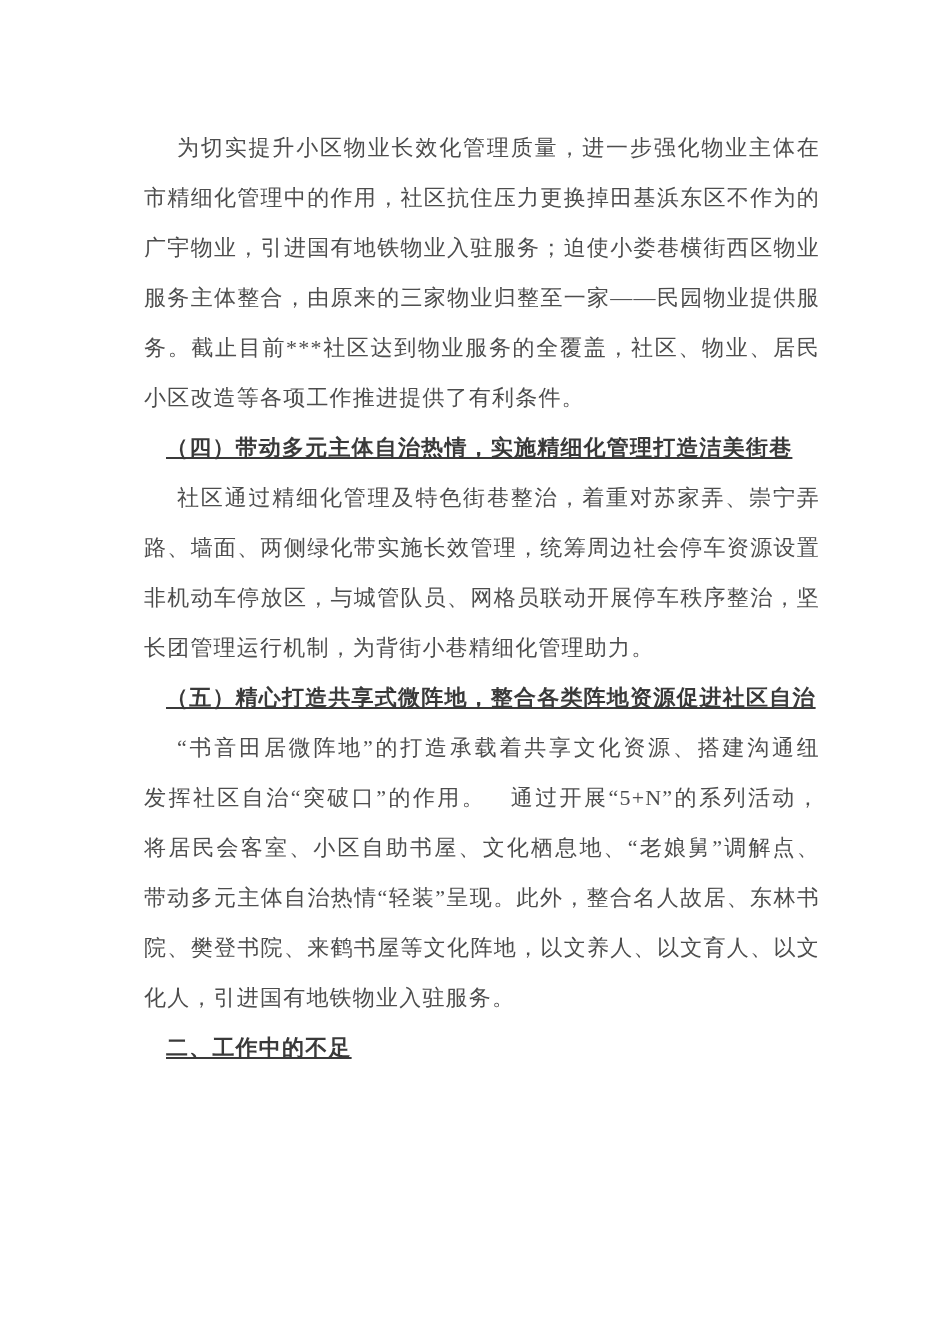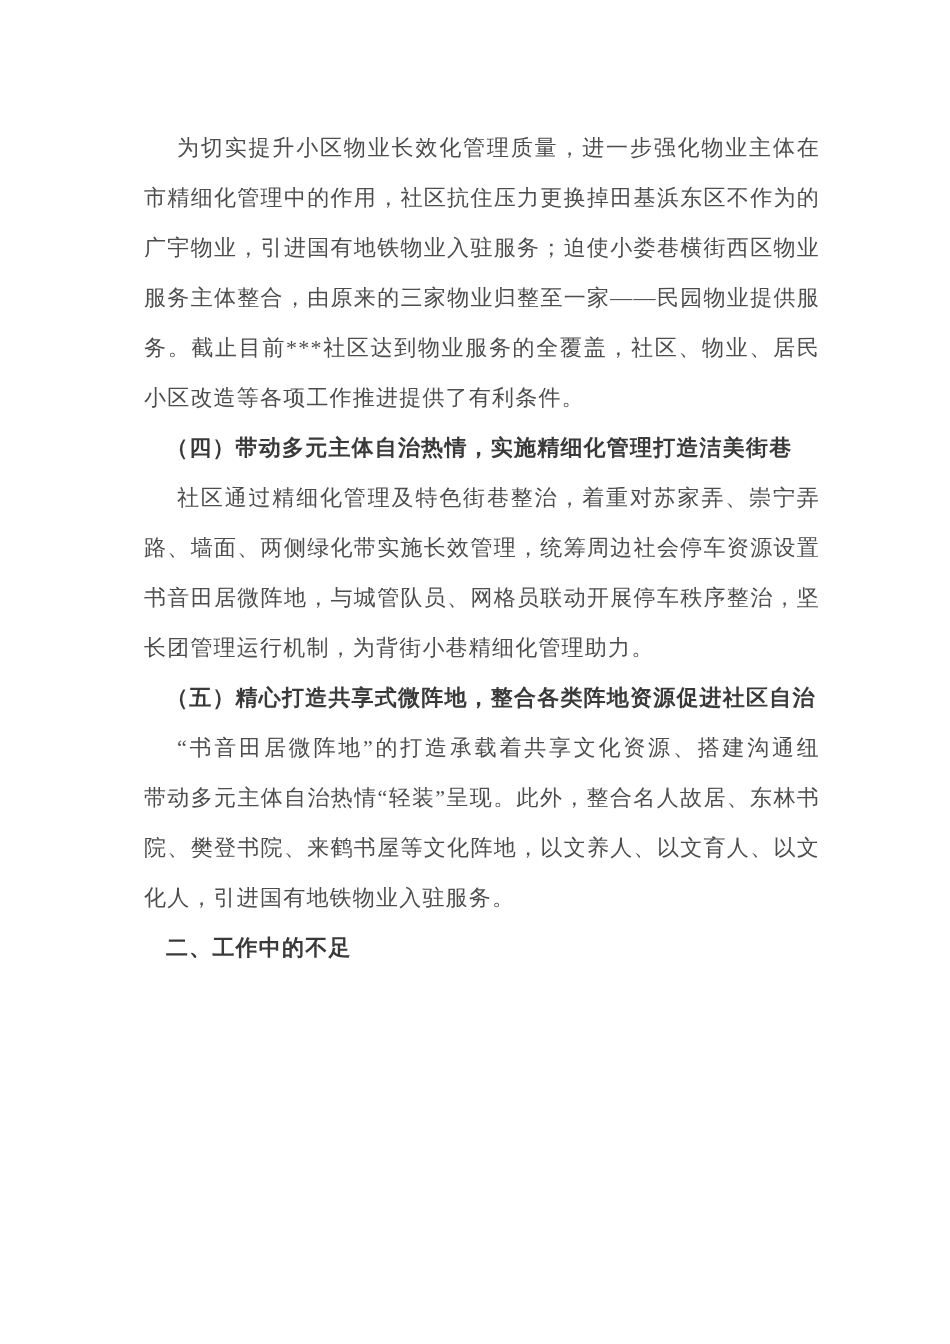--- a/index.html
+++ b/index.html
@@ -35,20 +35,21 @@
   }
   .line.last{
     text-align-last:left;
   }
   .paragraph .line.first{
     text-indent:33px;
   }
   .heading .line{
     font-weight:bold;
     color:var(--heading-color);
+    text-decoration:underline;
   }
   .heading .line.first{
     text-indent:22px;
   }
 </style>
 </head>
 <body>
 
 <div class="page">
   <div class="content">
@@ -59,28 +60,30 @@
         <div class="line">服务主体整合，由原来的三家物业归整至一家——民园物业提供服</div>
         <div class="line">务。截止目前***社区达到物业服务的全覆盖，社区、物业、居民自</div>
         <div class="line last">小区改造等各项工作推进提供了有利条件。</div>
       </div>
       <div class="block heading">
         <div class="line first last">（四）带动多元主体自治热情，实施精细化管理打造洁美街巷</div>
       </div>
       <div class="block paragraph">
         <div class="line first">社区通过精细化管理及特色街巷整治，着重对苏家弄、崇宁弄道</div>
         <div class="line">路、墙面、两侧绿化带实施长效管理，统筹周边社会停车资源设置</div>
-        <div class="line">书音田居微阵地，与城管队员、网格员联动开展停车秩序整治，坚</div>
+        <div class="line">非机动车停放区，与城管队员、网格员联动开展停车秩序整治，坚</div>
         <div class="line last">长团管理运行机制，为背街小巷精细化管理助力。</div>
       </div>
       <div class="block heading">
         <div class="line first last">（五）精心打造共享式微阵地，整合各类阵地资源促进社区自治</div>
       </div>
       <div class="block paragraph">
         <div class="line first">“书音田居微阵地”的打造承载着共享文化资源、搭建沟通纽带、</div>
+        <div class="line">发挥社区自治“突破口”的作用。　通过开展“5+N”的系列活动，</div>
+        <div class="line">将居民会客室、小区自助书屋、文化栖息地、“老娘舅”调解点、</div>
         <div class="line">带动多元主体自治热情“轻装”呈现。此外，整合名人故居、东林书</div>
         <div class="line">院、樊登书院、来鹤书屋等文化阵地，以文养人、以文育人、以文</div>
         <div class="line last">化人，引进国有地铁物业入驻服务。</div>
       </div>
       <div class="block heading">
         <div class="line first last">二、工作中的不足</div>
       </div>
     </div>
 </div>
 

